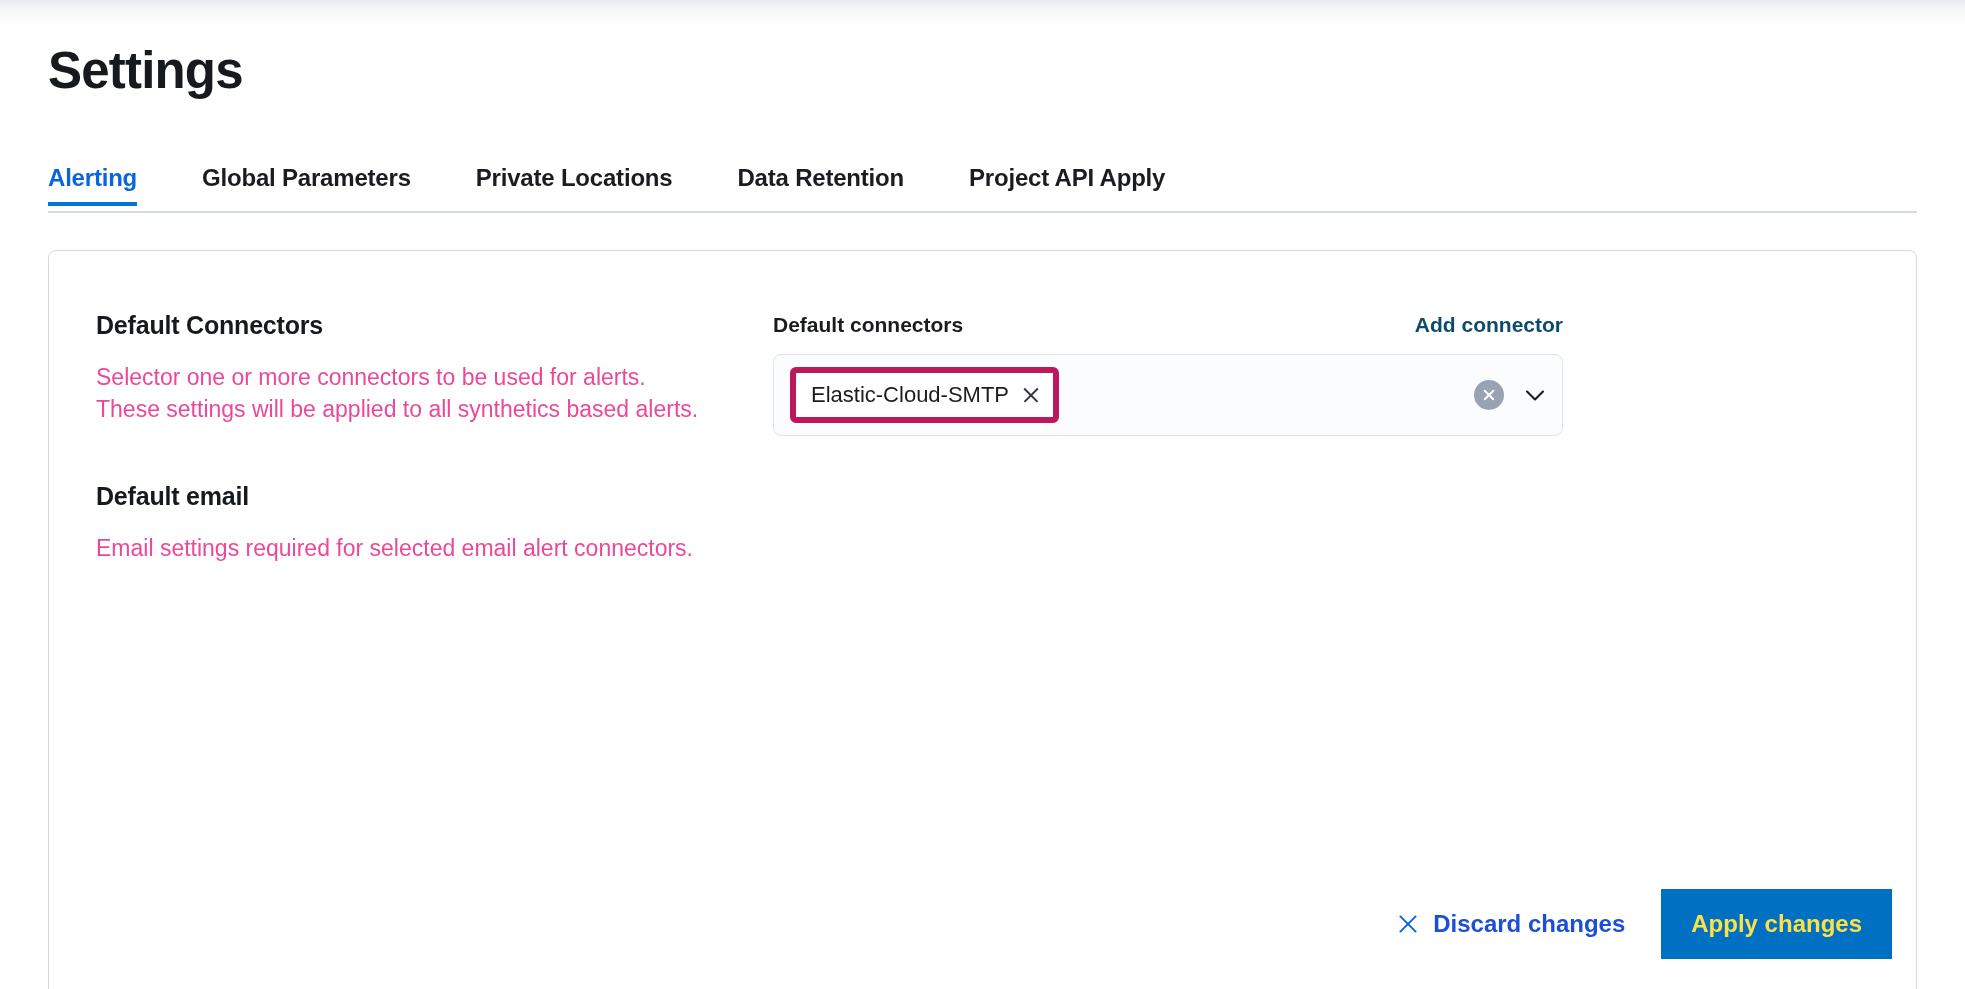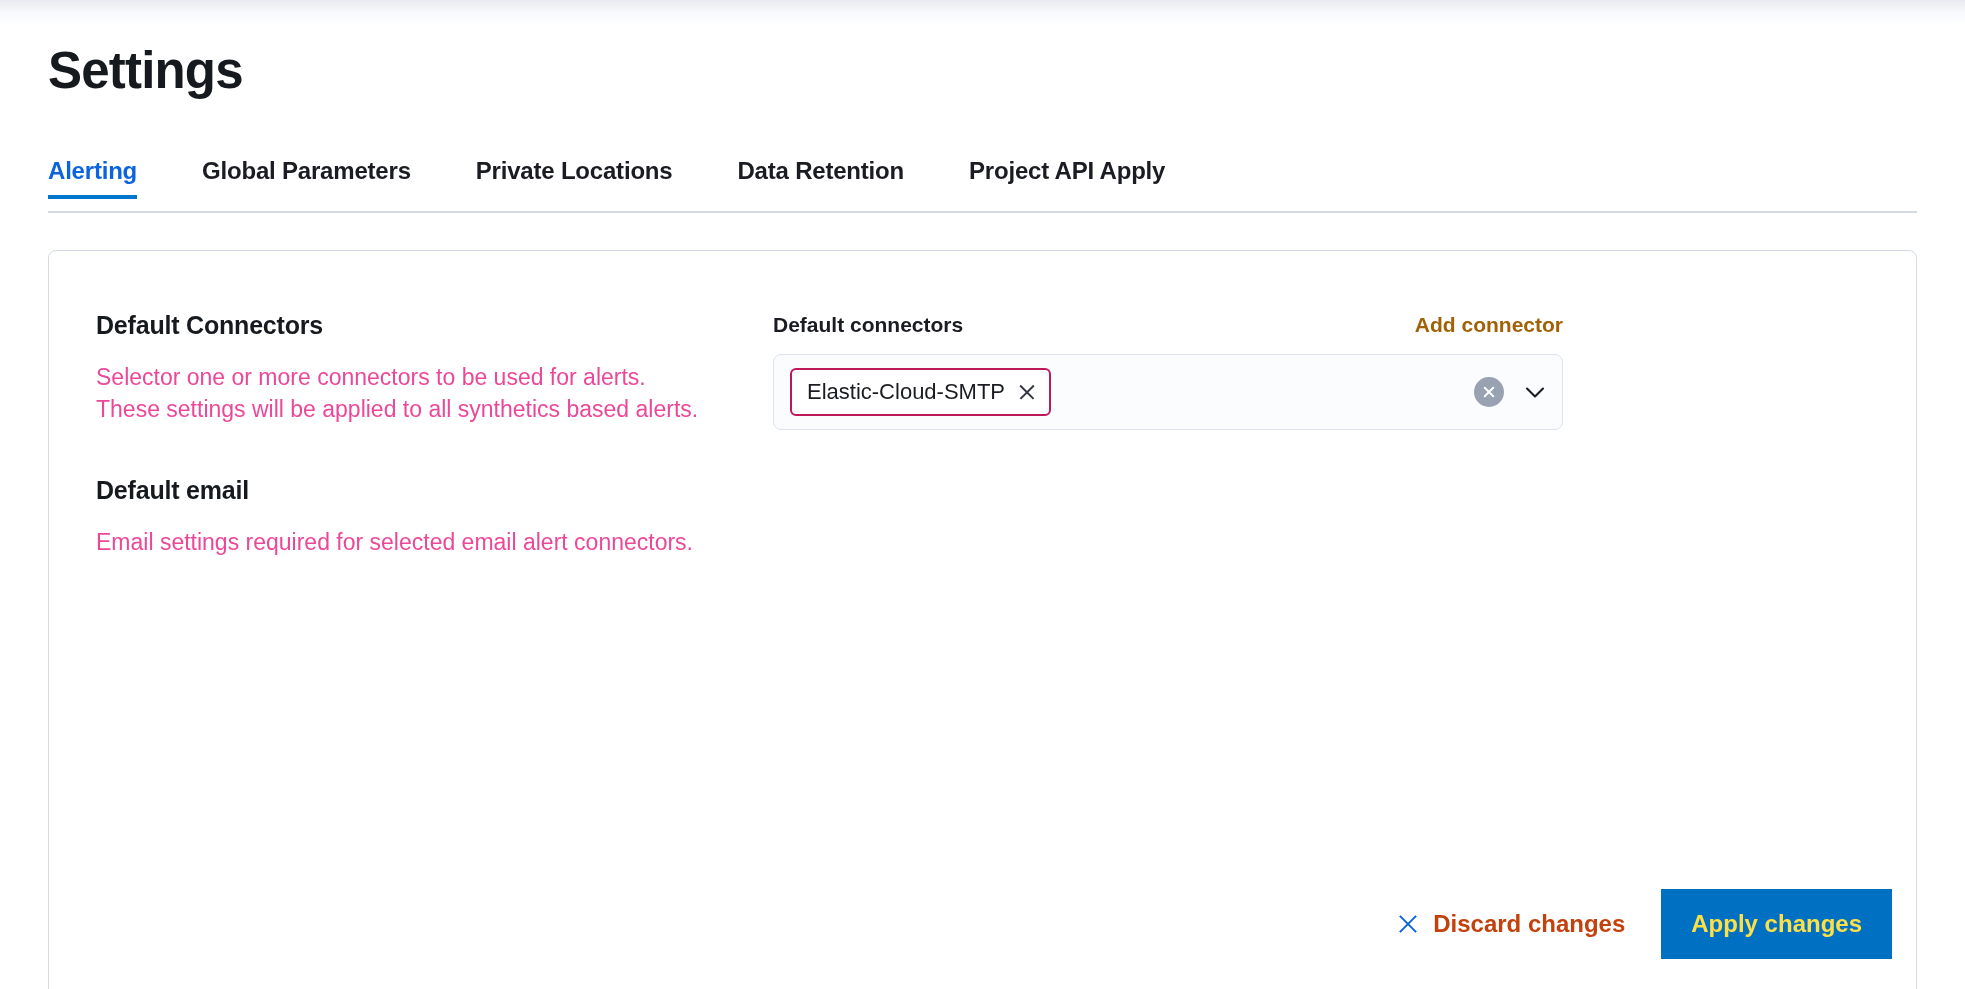--- a/index.html
+++ b/index.html
@@ -41,21 +41,21 @@
     color: #16191d;
     margin: 43px 0 0 18px;
     line-height: 1.1;
   }
 
   
   .tabs {
     position: relative;
     margin: 58px 0 0 18px;
     display: flex;
-    align-items: flex-start;
+    align-items: center;
     gap: 0;
     height: 56px;
   }
   .tabs::after {
     content: "";
     position: absolute;
     left: 0; right: 18px; bottom: 0;
     height: 2px;
     background: #d3dae6;
   }
@@ -140,21 +140,21 @@
     color: #1a1c21;
   }
   .field-actions {
     display: flex;
     gap: 28px;
     align-items: baseline;
   }
   .link-btn {
     font-size: 21px;
     font-weight: 700;
-    color: #a16207;
+    color: #0c4a6e;
     cursor: pointer;
     background: none;
     border: none;
     font-family: inherit;
     padding: 0;
     white-space: nowrap;
   }
   .link-btn.small { font-size: 20px; }
 
   
@@ -166,21 +166,21 @@
     border-radius: 8px;
     background: #fbfcfe;
     padding: 12px 14px 12px 16px;
     position: relative;
   }
   .pill {
     display: inline-flex;
     align-items: center;
     gap: 12px;
     background: #ffffff;
-    border: 2px solid #be185d;
+    border: 6px solid #be185d;
     border-radius: 6px;
     padding: 9px 13px 9px 15px;
     font-size: 22px;
     color: #1a1c21;
     white-space: nowrap;
     cursor: default;
   }
   .pill-x {
     display: inline-block;
     width: 19px; height: 19px;
@@ -242,21 +242,21 @@
     display: flex;
     align-items: center;
     gap: 32px;
   }
   .discard {
     display: inline-flex;
     align-items: center;
     gap: 14px;
     font-size: 24px;
     font-weight: 700;
-    color: #c2410c;
+    color: #1d4ed8;
     cursor: pointer;
     background: none;
     border: none;
     font-family: inherit;
     padding: 8px 4px;
     white-space: nowrap;
   }
   .x-icon {
     width: 22px; height: 22px;
     position: relative;

